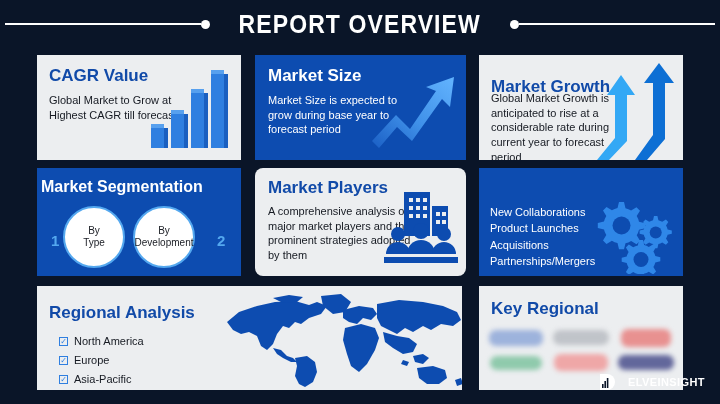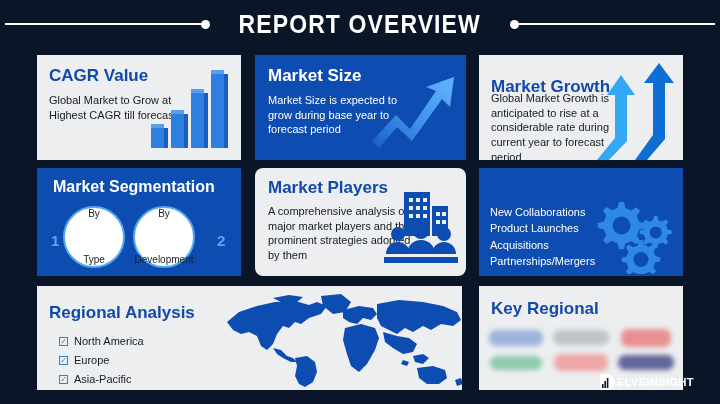--- a/index.html
+++ b/index.html
@@ -128,21 +128,21 @@
   #card-market-size .c-title { position: absolute; left: 13px; top: 12px; font-size: 17px; }
   #card-market-size .c-body  { position: absolute; left: 13px; top: 38px; font-size: 11px; width: 136px; }
   .zig { position: absolute; right: 6px; top: 14px; width: 90px; height: 82px; }
 
   
   #card-market-growth .c-title { position: absolute; left: 12px; top: 23px; font-size: 17px; }
   #card-market-growth .c-body  { position: absolute; left: 12px; top: 36px; font-size: 11px; width: 140px; }
   .growth-arrows { position: absolute; right: 2px; top: 6px; width: 86px; height: 99px; }
 
   
-  #card-segmentation .c-title { position: absolute; left: 16px; top: 11px; font-size: 16px; }
+  #card-segmentation .c-title { position: absolute; left: 4px; top: 11px; font-size: 16px; }
   .seg-wrap {
     position: absolute;
     left: 12px; top: 38px;
     width: 180px; height: 62px;
   }
   .seg-num {
     position: absolute;
     top: 26px;
     color: #54a8ef;
     font-size: 15px;
@@ -153,21 +153,21 @@
   .seg-circle {
     position: absolute;
     top: 0;
     width: 62px; height: 62px;
     border-radius: 50%;
     background: #ffffff;
     border: 2px solid #54a8ef;
     display: flex;
     flex-direction: column;
     align-items: center;
-    justify-content: space-between;
+    justify-content: center;
     color: #1a1d24;
     font-size: 10px;
     line-height: 1.18;
     text-align: center;
     box-sizing: border-box;
   }
   .seg-circle.s1 { left: 14px; }
   .seg-circle.s2 { left: 84px; }
 
   
@@ -234,21 +234,21 @@
     border-radius: 7px;
     opacity: 0.85;
   }
 
   
   .brand {
     position: absolute;
     left: 600px; top: 374px;
     display: flex;
     align-items: center;
-    gap: 2px;
+    gap: 13px;
     color: #ffffff;
   }
   .brand-mark {
     position: relative;
     width: 15px; height: 16px;
   }
   .brand-text {
     font-size: 11px;
     font-weight: bold;
     letter-spacing: 0.4px;

